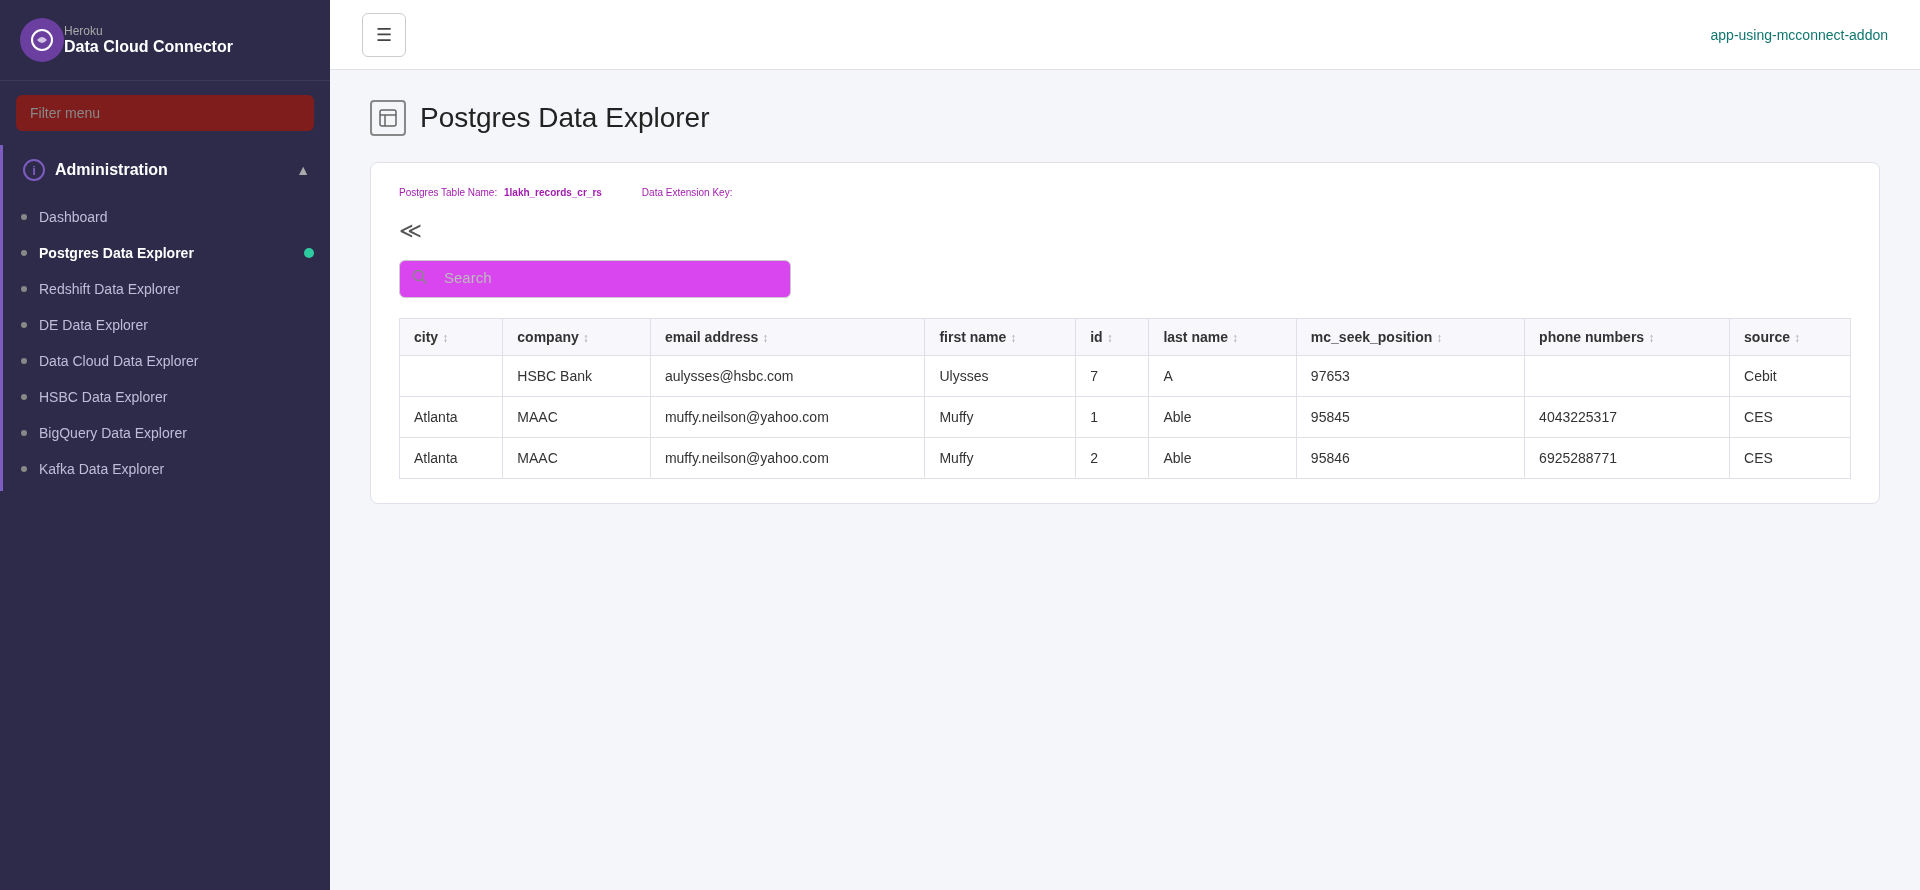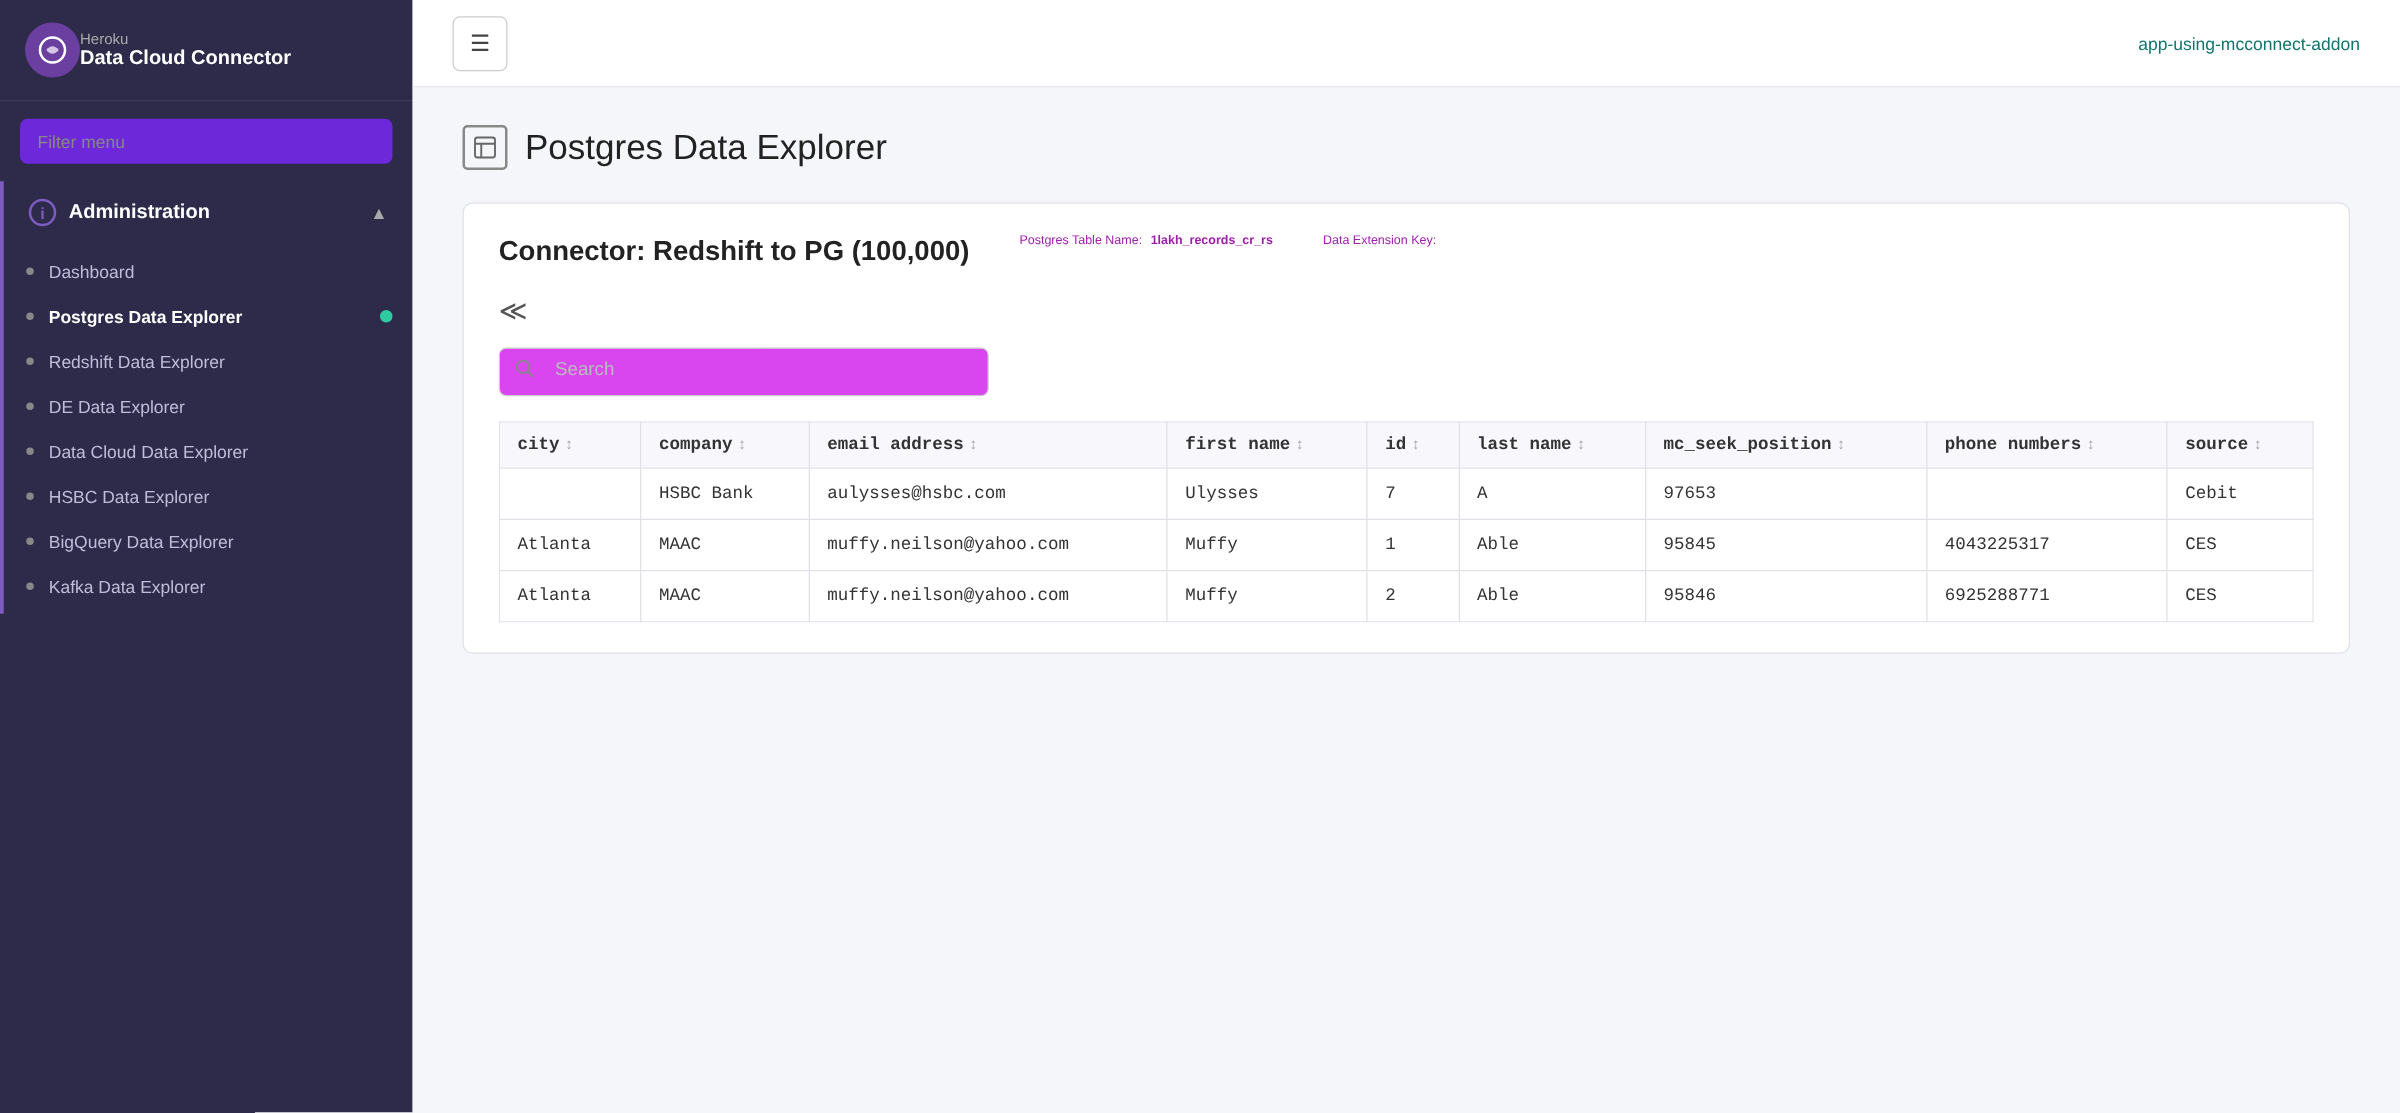--- a/index.html
+++ b/index.html
@@ -27,21 +27,21 @@
       background: #6b3fa0;
       border-radius: 50%;
       display: flex; align-items: center; justify-content: center;
       font-size: 20px; color: white;
     }
     .sidebar-app-info { display: flex; flex-direction: column; }
     .sidebar-platform { font-size: 12px; color: #aaa; }
     .sidebar-app-name { font-size: 16px; color: #fff; font-weight: 600; }
     .filter-menu-input {
       margin: 14px 16px;
-      background: #6d28d9;
+      background: #7f1d1d;
       border: none;
       border-radius: 6px;
       padding: 10px 14px;
       color: #bbb;
       font-size: 14px;
       width: calc(100% - 32px);
       outline: none;
     }
     .filter-menu-input::placeholder { color: #888; }
     .nav-section {
@@ -177,21 +177,20 @@
       background: transparent;
     }
     .search-input::placeholder { color: #bbb; }
 
     
     .data-table {
       width: 100%;
       border-collapse: collapse;
       font-size: 14px;
       color: #333;
-      font-family: Liberation Mono, monospace;
     }
     .data-table th {
       background: #f8f8fc;
       border: 1px solid #e0e0e8;
       padding: 10px 14px;
       font-weight: 600;
       color: #333;
       text-align: left;
       white-space: nowrap;
     }
@@ -283,23 +282,20 @@
           <rect x="2" y="2" width="16" height="16" rx="2" stroke="#666" stroke-width="1.5"></rect>
           <line x1="2" y1="7" x2="18" y2="7" stroke="#666" stroke-width="1.5"></line>
           <line x1="7" y1="7" x2="7" y2="18" stroke="#666" stroke-width="1.5"></line>
         </svg>
       </div>
       <h1 class="page-title">Postgres Data Explorer</h1>
     </div>
 
     <div class="connector-card">
       <div class="connector-meta">
-        <div>
-          <div class="connector-title">Connector: Redshift to PG (100,000)</div>
-        </div>
         <div class="connector-info-col">
           <span class="connector-info-label">
             <span>Postgres Table Name:</span>
             <strong style="margin-left:4px;">1lakh_records_cr_rs</strong>
           </span>
         </div>
         <div class="connector-info-col">
           <span class="connector-info-label">Data Extension Key:</span>
         </div>
       </div>

